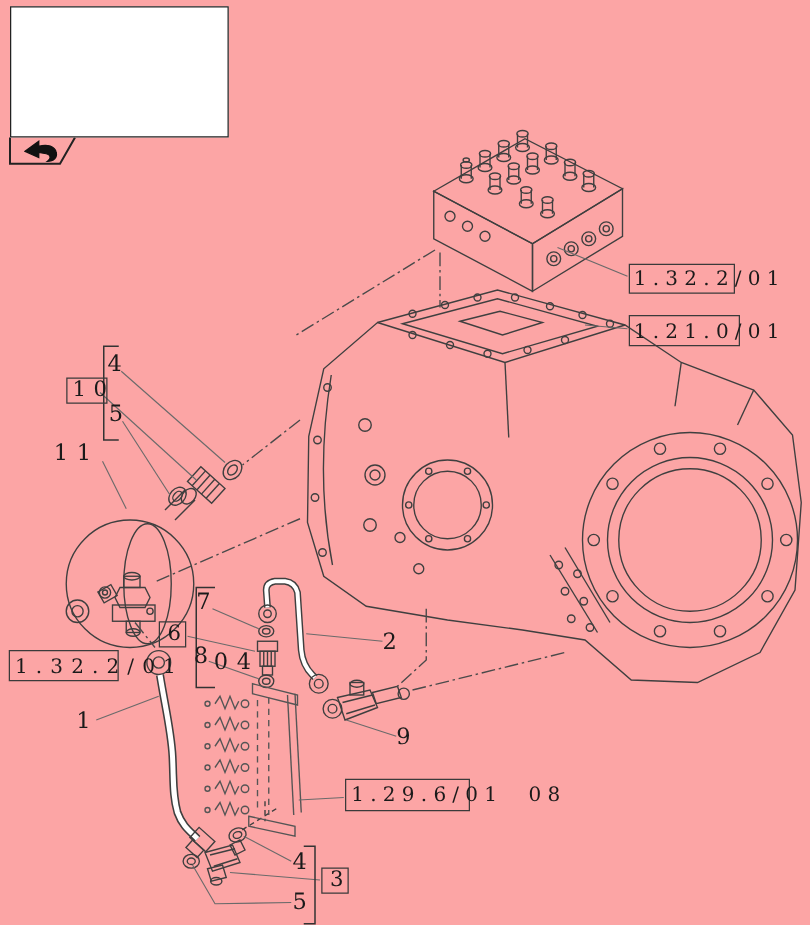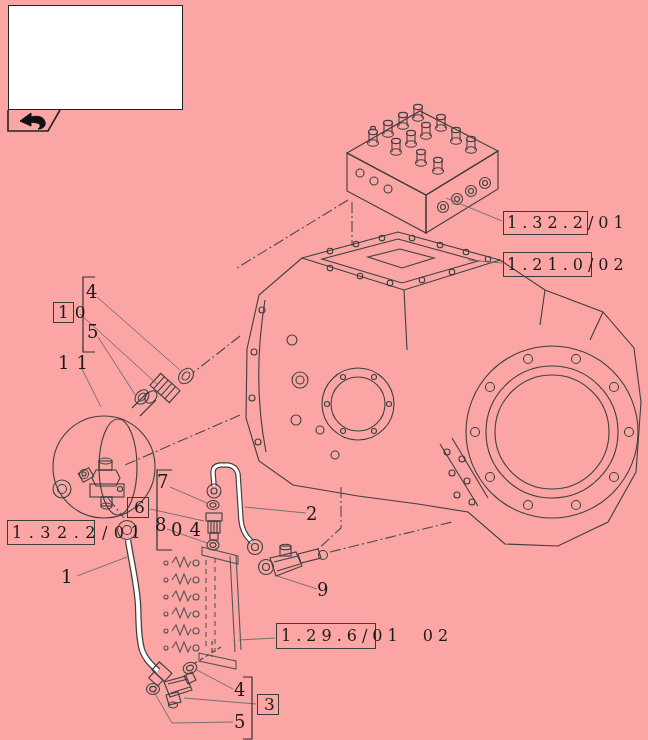--- a/index.html
+++ b/index.html
@@ -358,32 +358,32 @@
       </g>
     </g>
   </svg>
 
   <div class="thumbbox"></div>
 
   <div class="refbox" style="left:503px;top:211px;width:85px;height:24px;"></div>
   <div class="ref" style="left:507px;top:212px;">1.32.2/01</div>
 
   <div class="refbox" style="left:503px;top:252px;width:89px;height:25px;"></div>
-  <div class="ref" style="left:507px;top:254px;">1.21.0/02</div>
+  <div class="ref" style="left:507px;top:254px;">1.21.0/01</div>
 
   <div class="refbox" style="left:7px;top:520px;width:88px;height:25px;"></div>
   <div class="ref ls65" style="left:12px;top:522px;">1.32.2/01</div>
 
   <div class="refbox" style="left:276px;top:623px;width:100px;height:26px;"></div>
-  <div class="ref ws10" style="left:281px;top:625px;">1.29.6/01 02</div>
+  <div class="ref ws10" style="left:281px;top:625px;">1.29.6/01 08</div>
 
   <div class="co" style="left:86px;top:283px;">4</div>
-  <div class="cobox ls6" style="left:53px;top:302px;width:21px;height:21px;">10</div>
+  <div class="cobox ls6" style="left:53px;top:302px;width:33px;height:21px;">10</div>
   <div class="co" style="left:87px;top:323px;">5</div>
-  <div class="co ls7" style="left:58px;top:354px;">11</div>
+  <div class="co ls7" style="left:43px;top:354px;">11</div>
 
   <div class="co" style="left:157px;top:473px;">7</div>
   <div class="cobox" style="left:127px;top:497px;width:22px;height:21px;padding-left:6px;">6</div>
   <div class="co" style="left:155px;top:516px;">8</div>
   <div class="co ls7" style="left:171px;top:521px;">04</div>
 
   <div class="co" style="left:306px;top:505px;">2</div>
   <div class="co" style="left:61px;top:568px;">1</div>
   <div class="co" style="left:317px;top:581px;">9</div>
 

